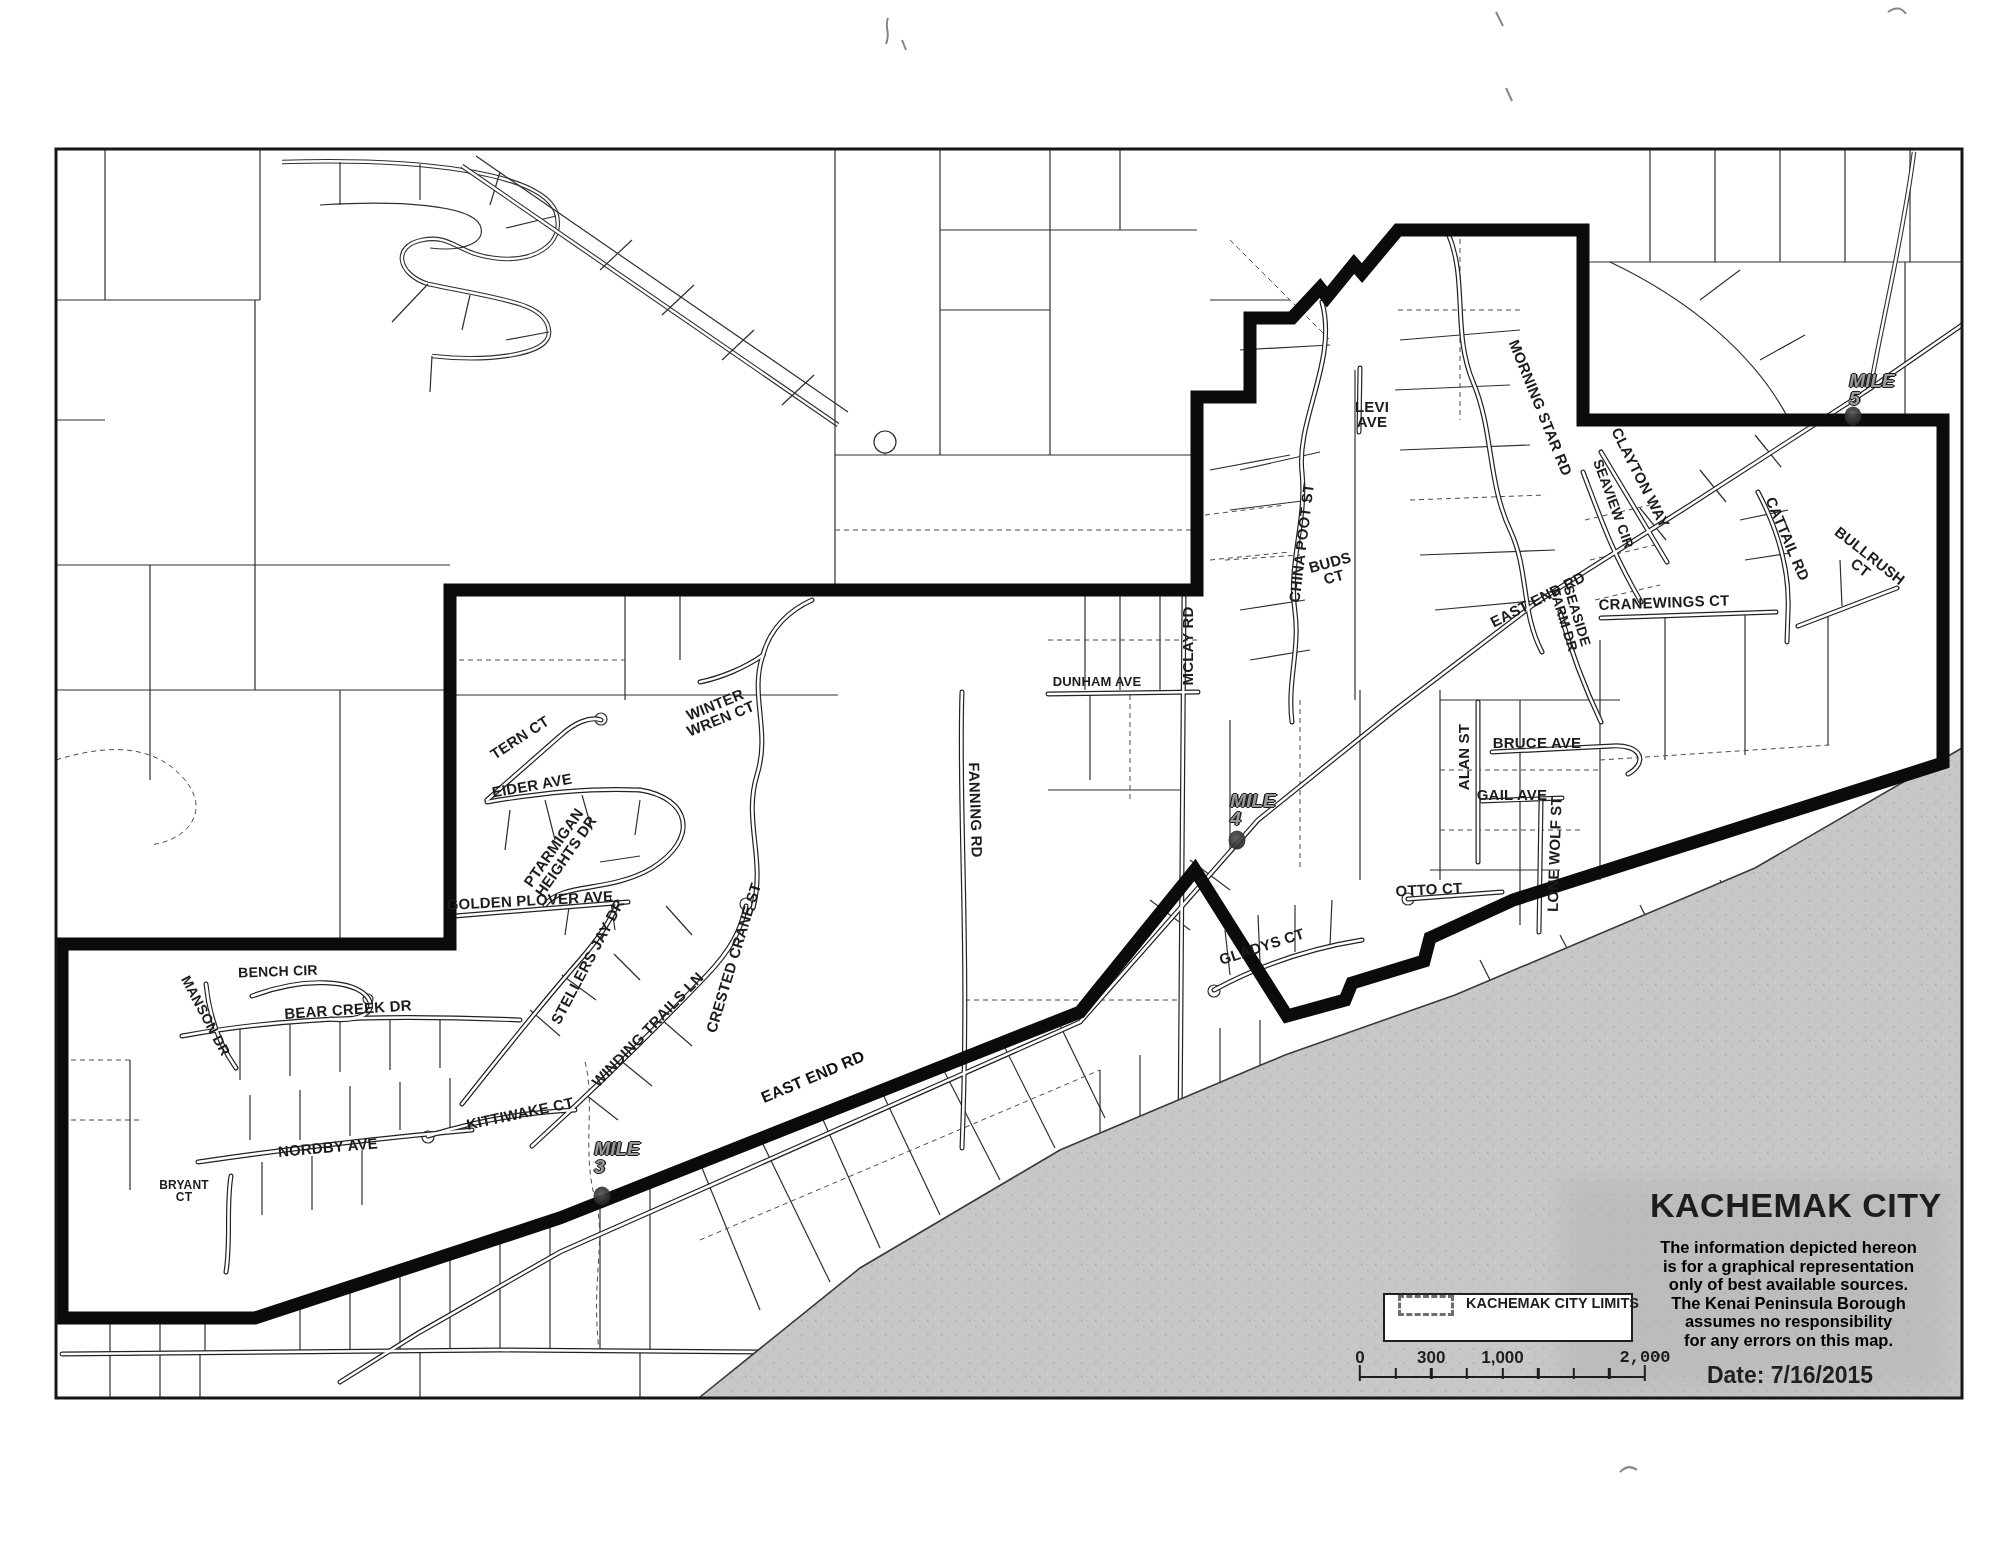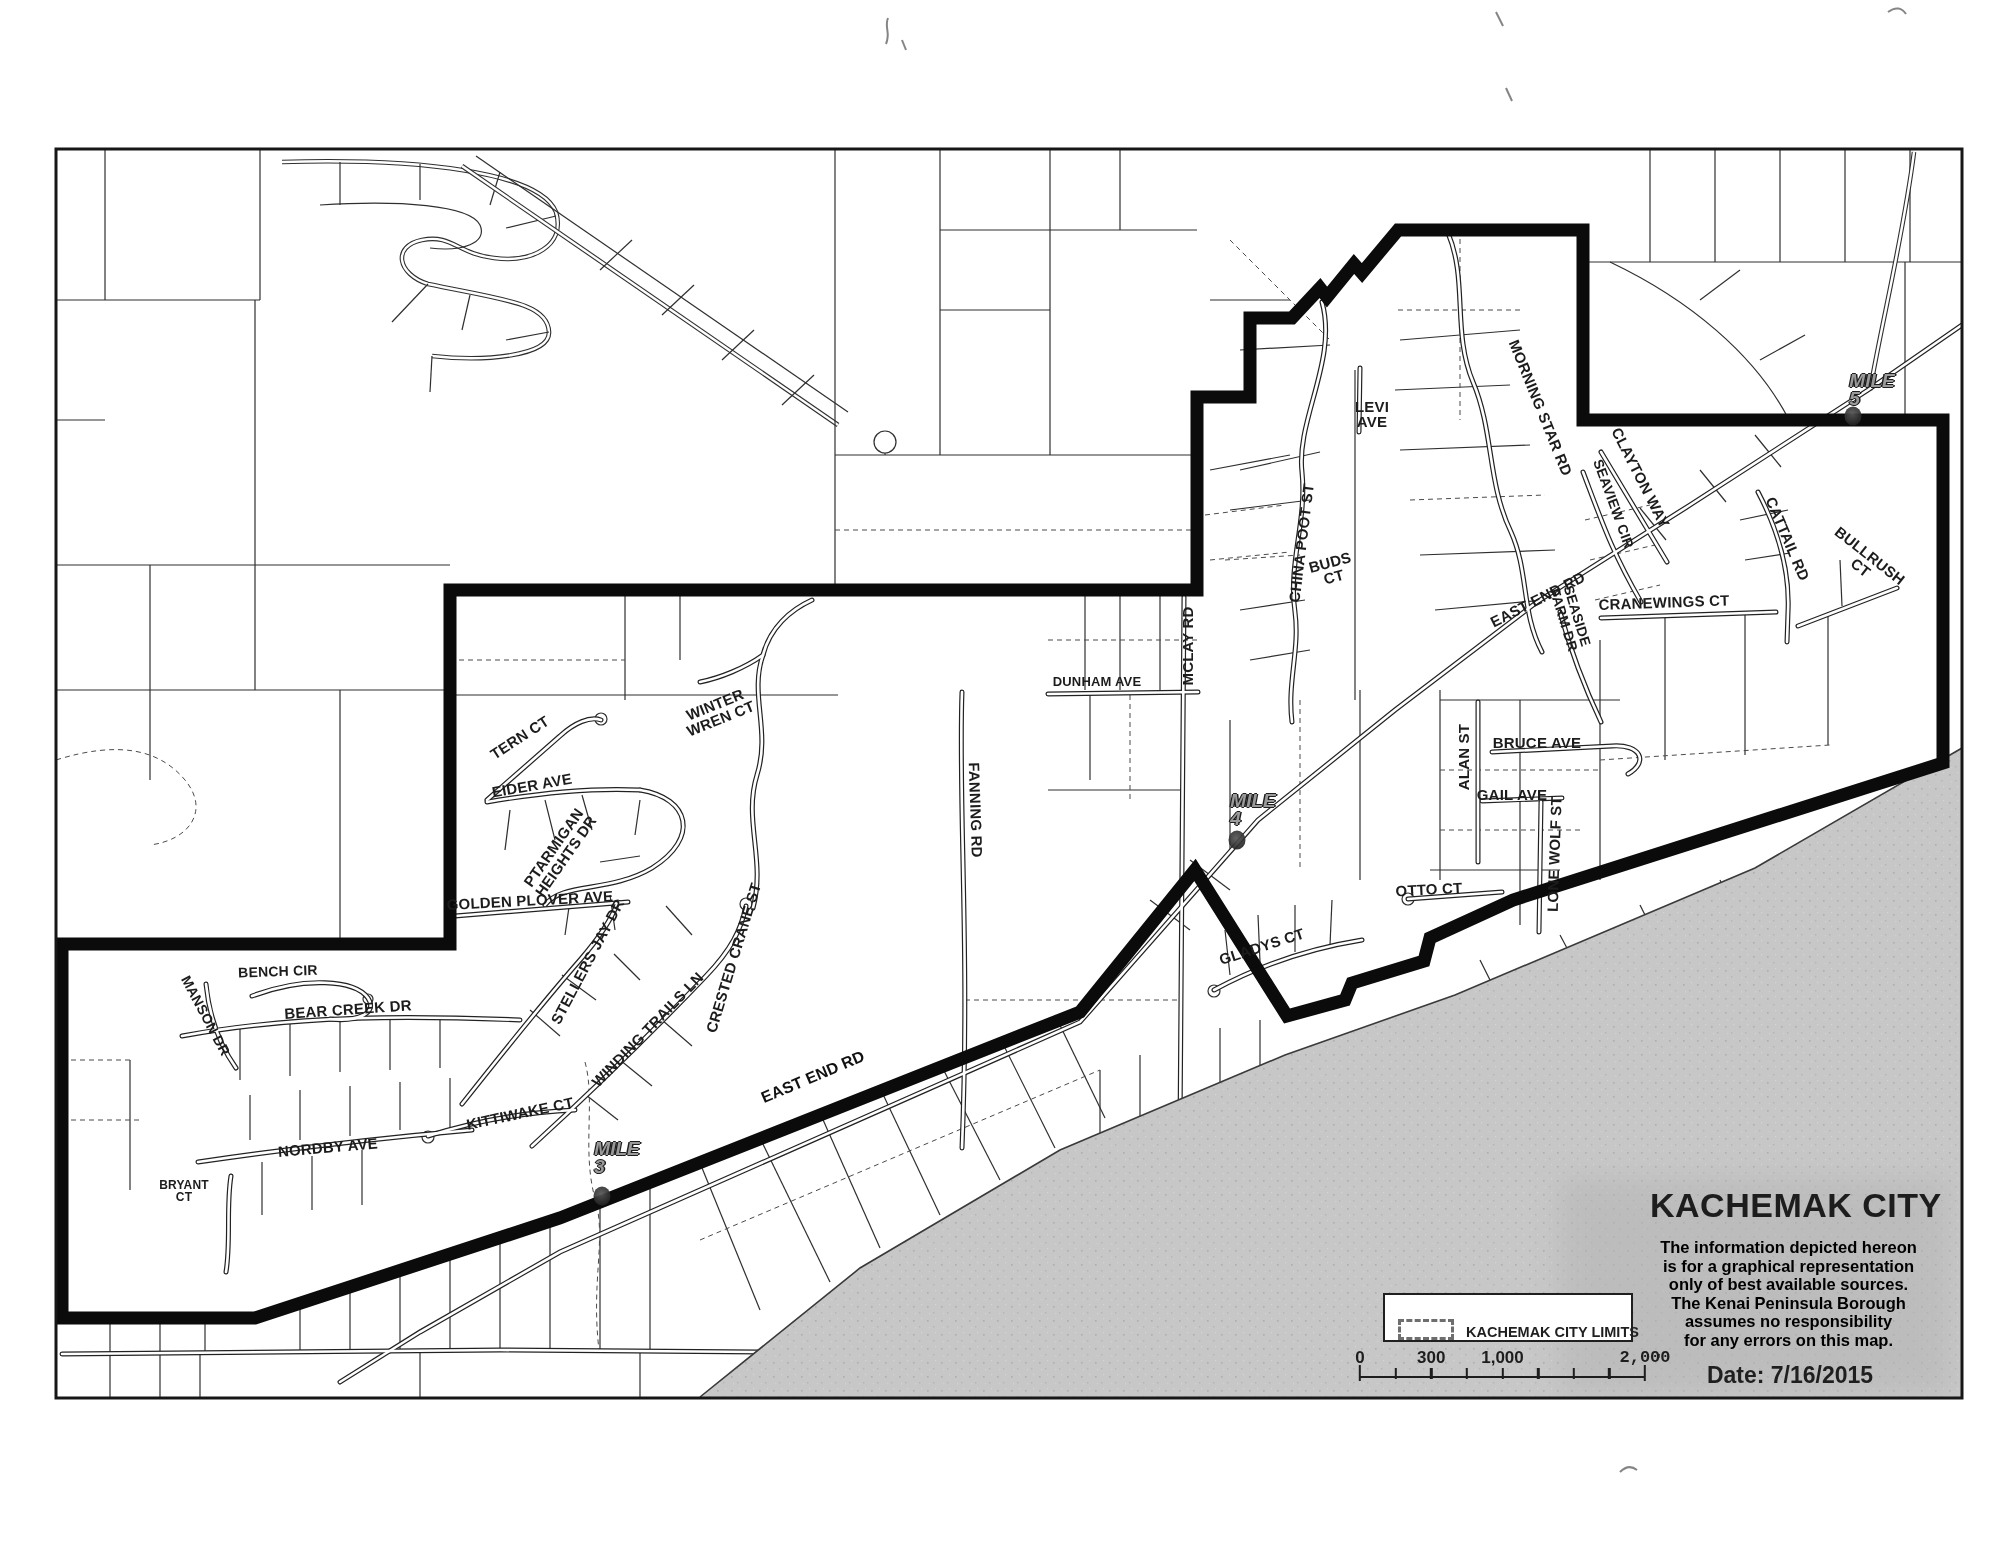--- a/index.html
+++ b/index.html
@@ -52,21 +52,21 @@
     position:absolute;left:1616px;top:1238px;width:345px;
     font-size:16.5px;font-weight:bold;color:#000000;text-align:center;line-height:18.6px;
   }
   #date-label{
     position:absolute;left:1660px;top:1362px;width:260px;
     font-size:23px;font-weight:bold;color:#1f1f1f;text-align:center;
   }
   #legend-box{
     position:absolute;left:1383px;top:1293px;width:250px;height:49px;
     background:#ffffff;border:2.5px solid #1f1f1f;box-sizing:border-box;
-    display:flex;align-items:flex-end;
+    display:flex;align-items:flex-start;
   }
   #legend-swatch{
     width:56px;height:21px;margin-left:13px;
     border:3px dashed #6e6e6e;background:#fff;box-sizing:border-box;flex:none;
   }
   #legend-label{
     margin-left:12px;font-size:14.5px;font-weight:bold;color:#1f1f1f;letter-spacing:0px;white-space:nowrap;
   }
   #scale-bar{position:absolute;left:1360px;top:1350px;width:285px;height:34px;}
   #scale-line{position:absolute;left:0;top:26px;width:285px;height:2.4px;background:#1d1d1d;}

